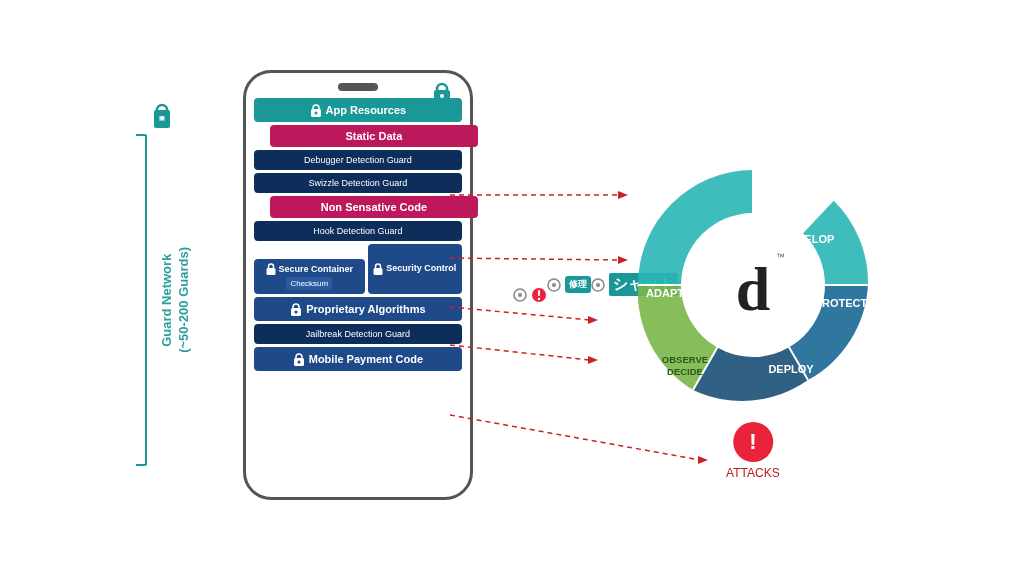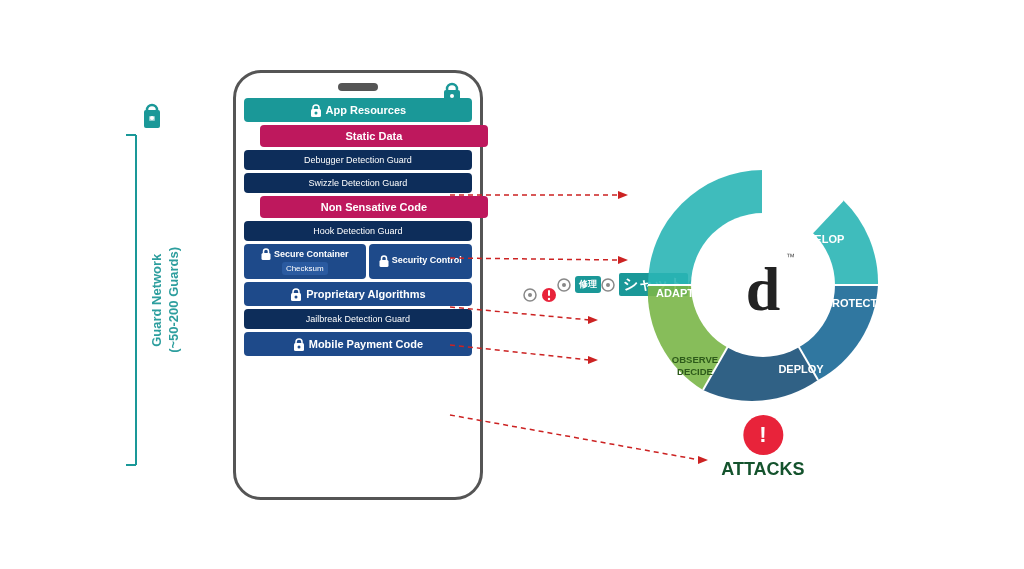--- a/index.html
+++ b/index.html
@@ -48,21 +48,21 @@
       font-size: 13px;
       font-weight: bold;
       color: #2d9e9e;
       text-align: center;
       line-height: 1.3;
       white-space: nowrap;
     }
 
     
     .phone-mockup {
-      width: 250px;
+      width: 230px;
       min-height: 430px;
       border: 3px solid #555;
       border-radius: 28px;
       background: white;
       padding: 10px 8px 10px 8px;
       position: relative;
       display: flex;
       flex-direction: column;
       gap: 3px;
     }
@@ -122,20 +122,21 @@
       color: white;
       display: flex;
       flex-direction: column;
       align-items: center;
       justify-content: center;
       gap: 2px;
     }
 
     .secure-box-left {
       flex: 1.2;
+      margin-top: 15px;
     }
 
     .secure-box-right {
       flex: 1;
     }
 
     .checksum-badge {
       background: #2a5aa0;
       border-radius: 3px;
       padding: 2px 4px;
@@ -175,23 +176,23 @@
       border-radius: 50%;
       display: flex;
       align-items: center;
       justify-content: center;
       color: white;
       font-size: 22px;
       font-weight: bold;
     }
 
     .attacks-label {
-      font-size: 18px;
-      font-weight: bold;
-      color: #14532d;
+      font-size: 12px;
+      font-weight: normal;
+      color: #b91c1c;
     }
 
     
     .overlay-svg {
       position: absolute;
       top: 0;
       left: 0;
       width: 1024px;
       height: 569px;
       pointer-events: none;

